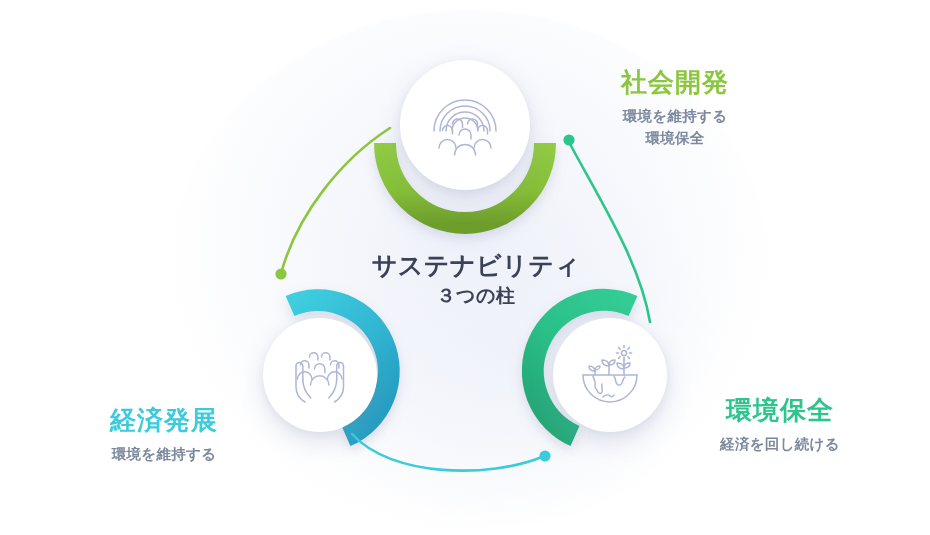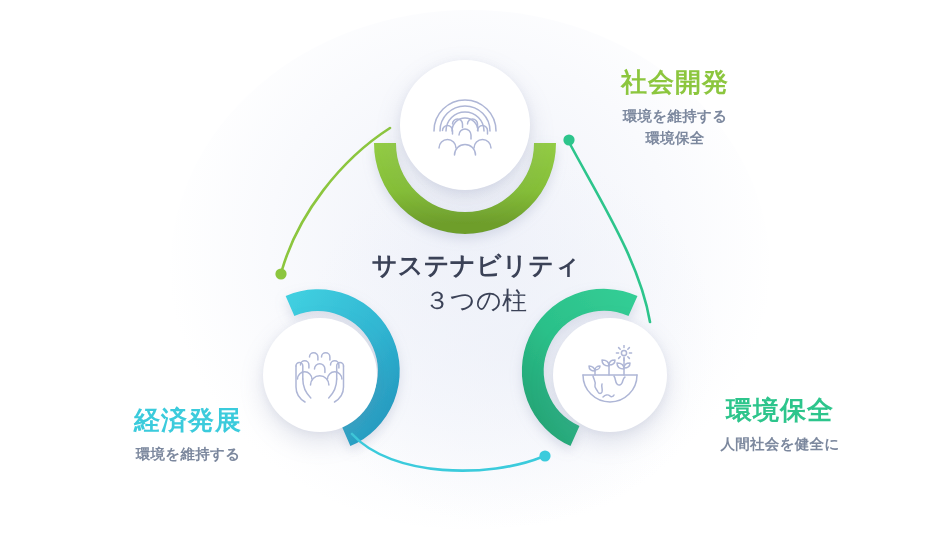--- a/index.html
+++ b/index.html
@@ -93,21 +93,21 @@
     left: 346px;
     top: 248px;
     width: 260px;
     text-align: center;
     z-index: 5;
     color: #3b4257;
     line-height: 1.38;
     letter-spacing: 0.5px;
   }
   .center-text .line1 { font-size: 25px; font-weight: 700; }
-  .center-text .line2 { font-size: 25px; font-weight: 400; }
+  .center-text .line2 { font-size: 19px; font-weight: 700; }
 
   
   .label-block { position: absolute; z-index: 5; }
   .label-block .title {
     font-size: 26px;
     font-weight: 700;
     letter-spacing: 1px;
     line-height: 1.15;
     margin-bottom: 8px;
   }
@@ -127,21 +127,21 @@
   .label-block.social .title { color: #8CC63E; margin-top: 28px; }
 
   .label-block.environment {
     left: 660px; top: 396px;
     width: 240px;
     text-align: center;
   }
   .label-block.environment .title { color: #2DC58C; }
 
   .label-block.economy {
-    left: 77px; top: 406px;
+    left: 53px; top: 406px;
     width: 222px;
     text-align: center;
   }
   .label-block.economy .title { color: #3BCBDC; }
 </style>
 </head>
 <body>
 
 <div id="stage">
 
@@ -277,21 +277,21 @@
     <div class="title">社会開発</div>
     <div class="desc">
       <div>環境を維持する</div>
       <div>環境保全</div>
     </div>
   </div>
 
   <div class="label-block environment">
     <div class="title">環境保全</div>
     <div class="desc">
-      <div>人間社会を健全に</div>
+      <div>経済を回し続ける</div>
     </div>
   </div>
 
   <div class="label-block economy">
     <div class="title">経済発展</div>
     <div class="desc">
       <div>環境を維持する</div>
     </div>
   </div>
 

